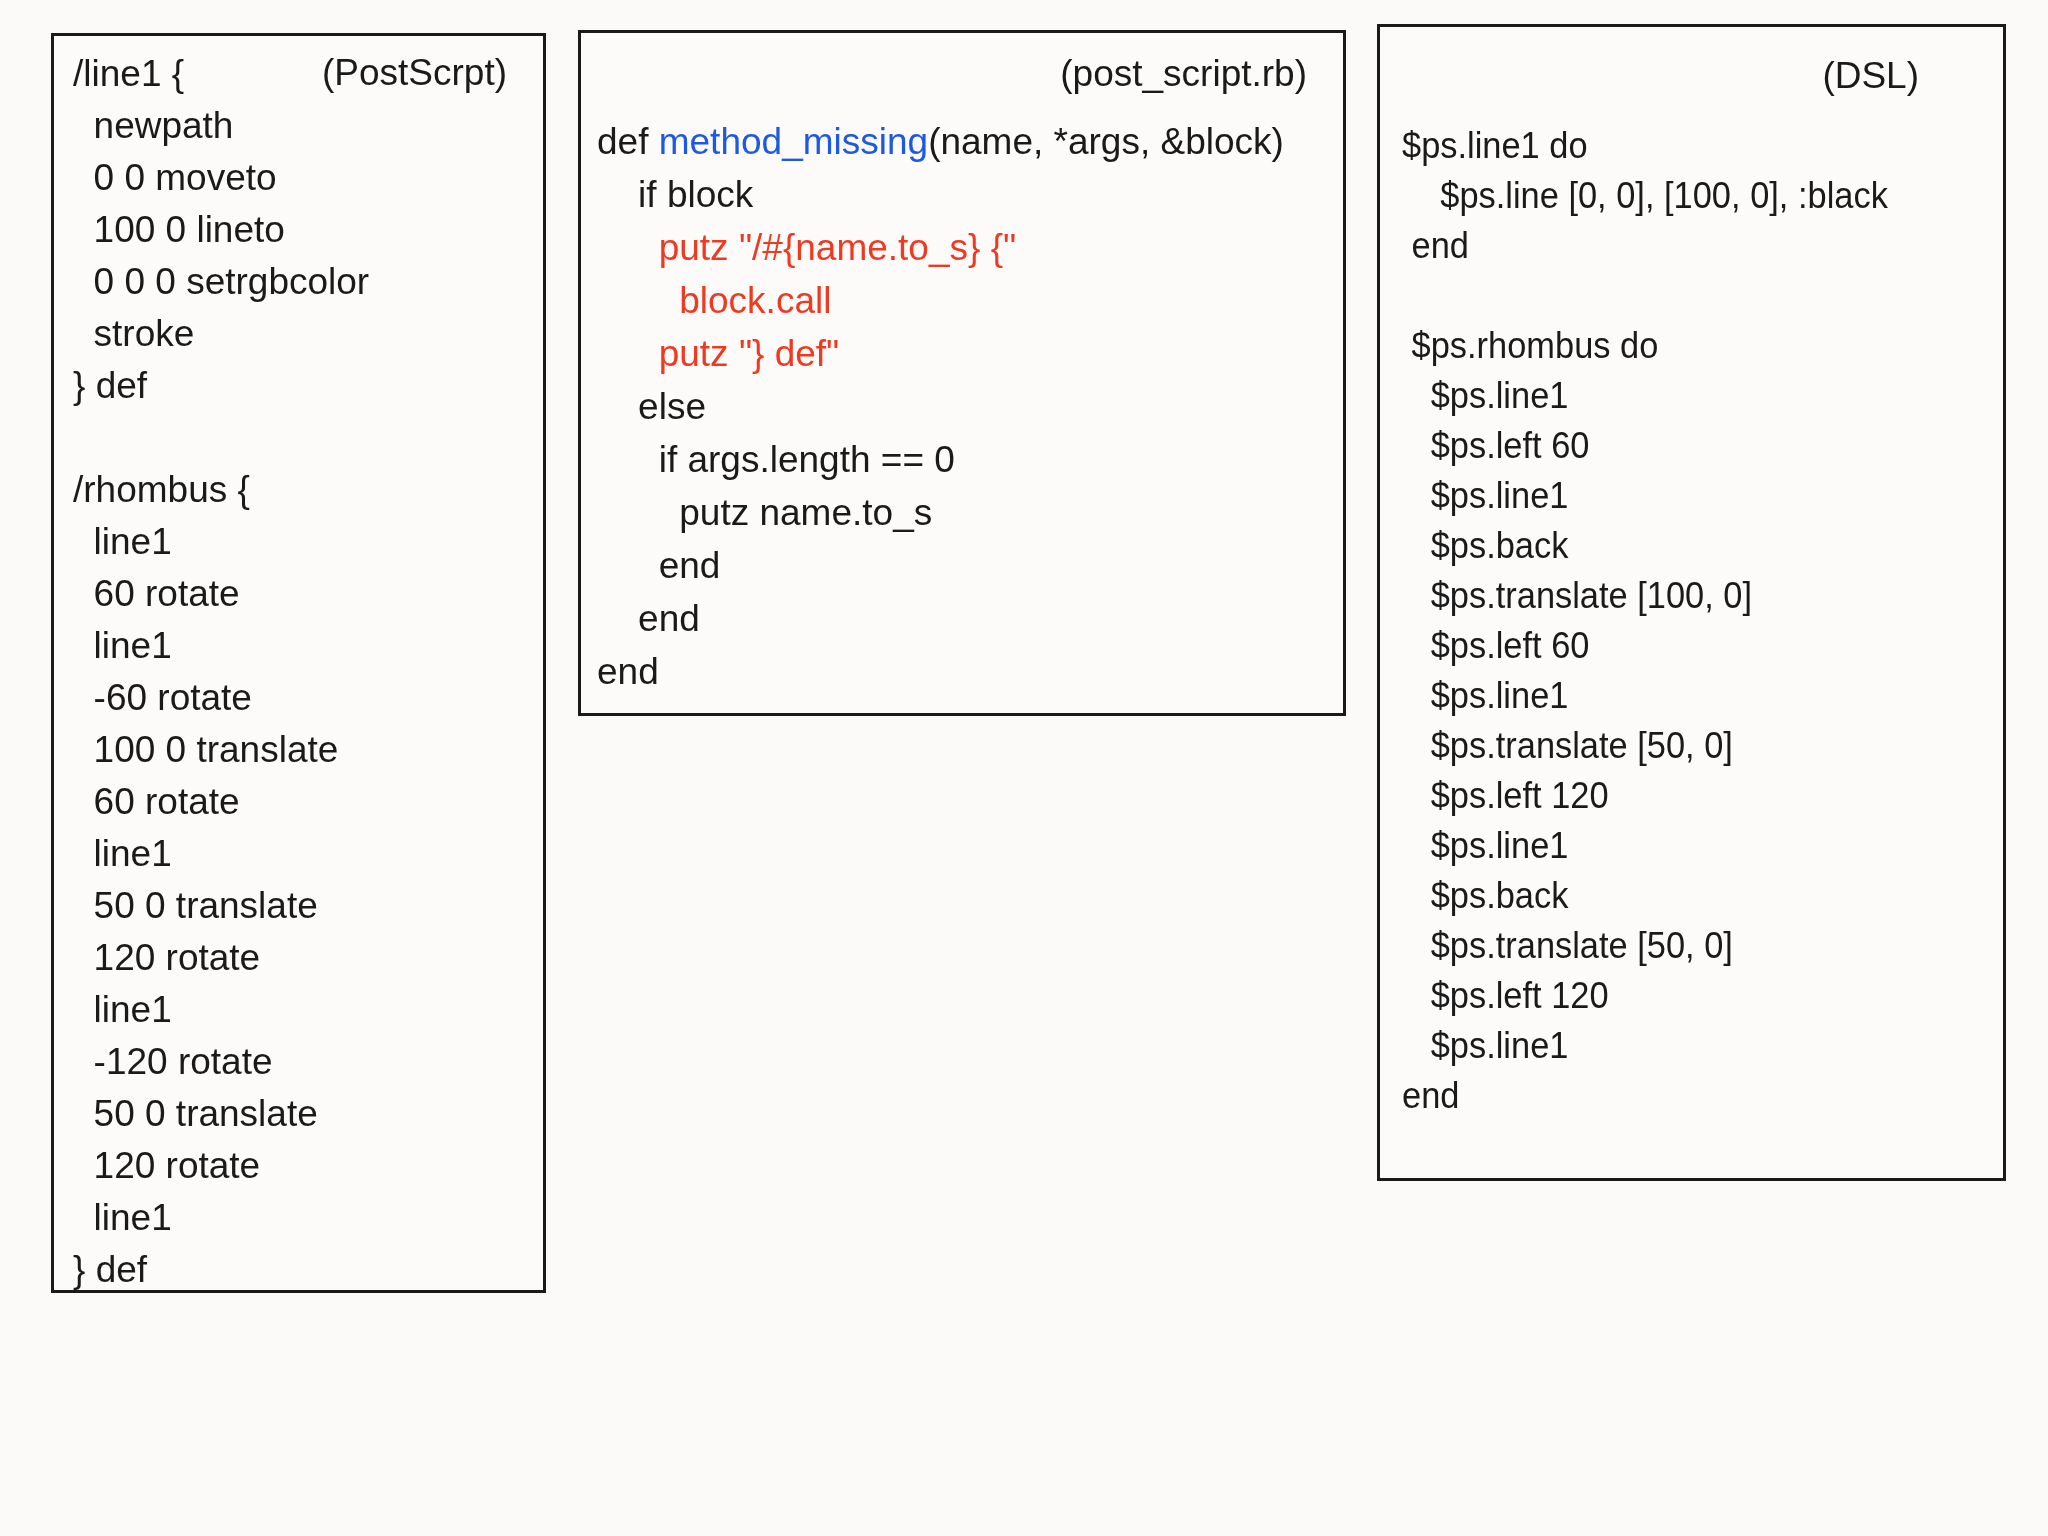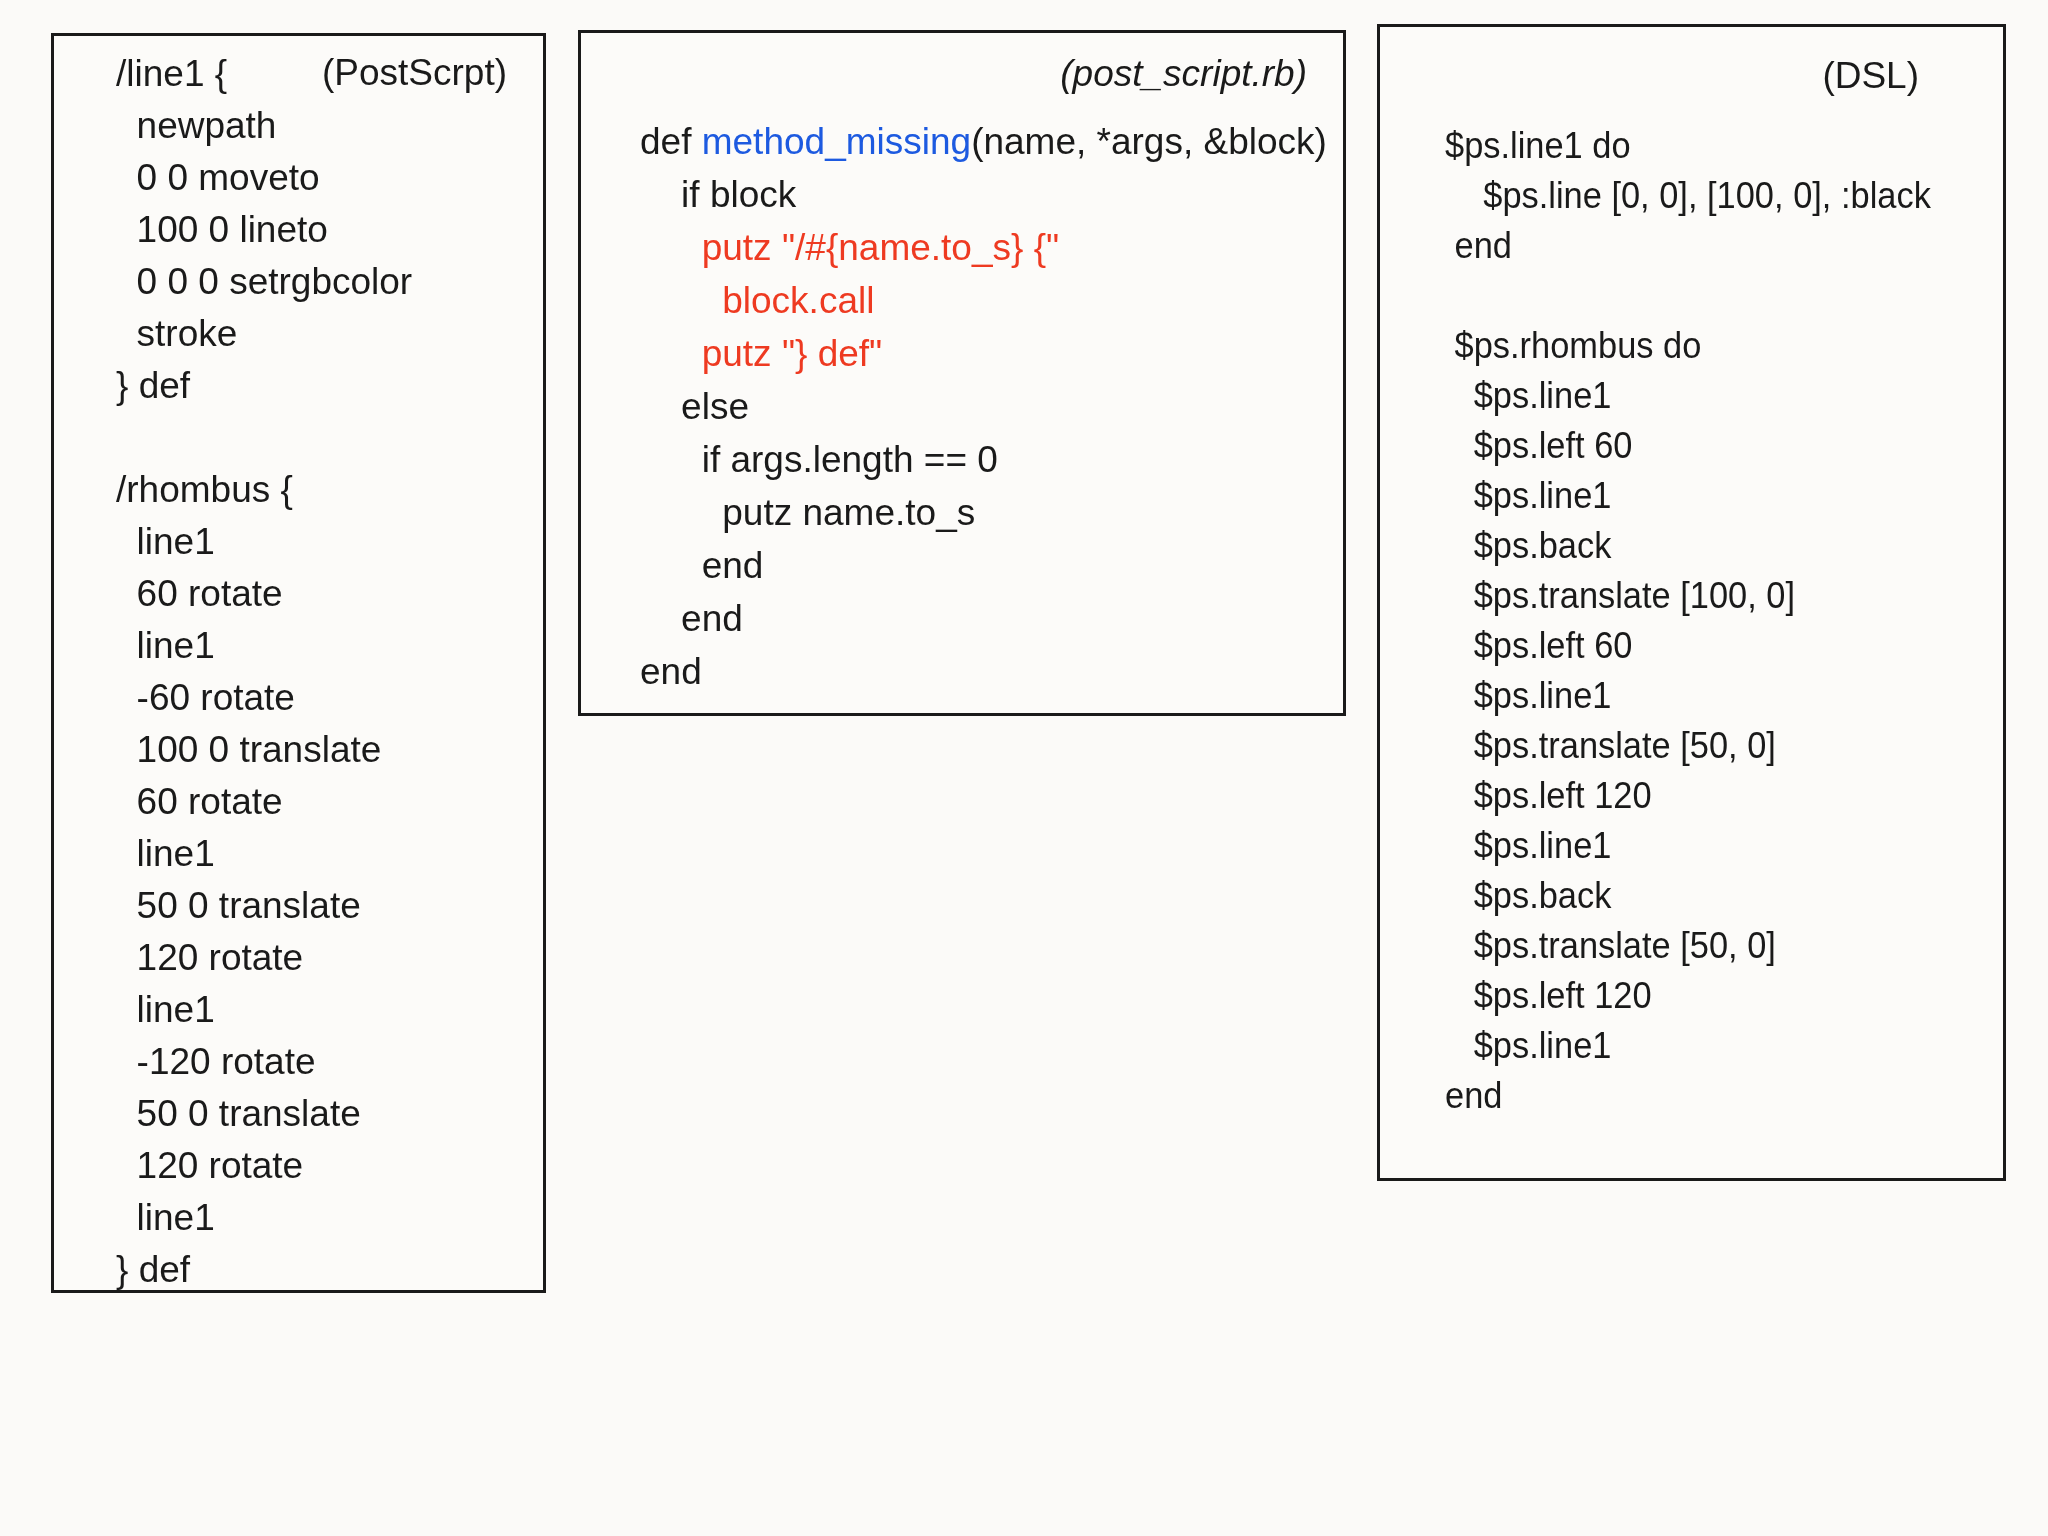--- a/index.html
+++ b/index.html
@@ -20,35 +20,34 @@
   .box-title {
     position: absolute;
     font-size: 37px;
     white-space: pre;
     color: #1a1a1a;
   }
   .code {
     position: absolute;
     font-size: 37px;
     white-space: pre;
-    margin-left: 43px;
   }
   .code-line { white-space: pre; }
   
   .cond .code-line {
     transform: scaleX(0.93);
     transform-origin: 0 50%;
   }
 
   #box-postscript { left: 51px;  top: 33px; width: 495px;  height: 1260px; }
   #box-postscript .box-title { top: 16px; right: 36px; }
   #box-postscript .code { left: 19px; top: 12px; line-height: 52px; }
 
   #box-ruby { left: 578px; top: 30px; width: 768px; height: 686px; }
-  #box-ruby .box-title { top: 20px; right: 36px; font-style: italic; }
+  #box-ruby .box-title { top: 20px; right: 36px; }
   #box-ruby .code { left: 16px; top: 82px; line-height: 53px; }
 
   #box-dsl { left: 1377px; top: 24px; width: 629px; height: 1157px; }
   #box-dsl .box-title { top: 28px; right: 84px; }
   #box-dsl .code { left: 22px; top: 94px; line-height: 50px; }
 </style>
 </head>
 <body>
 
 <div id="box-postscript" class="box">

